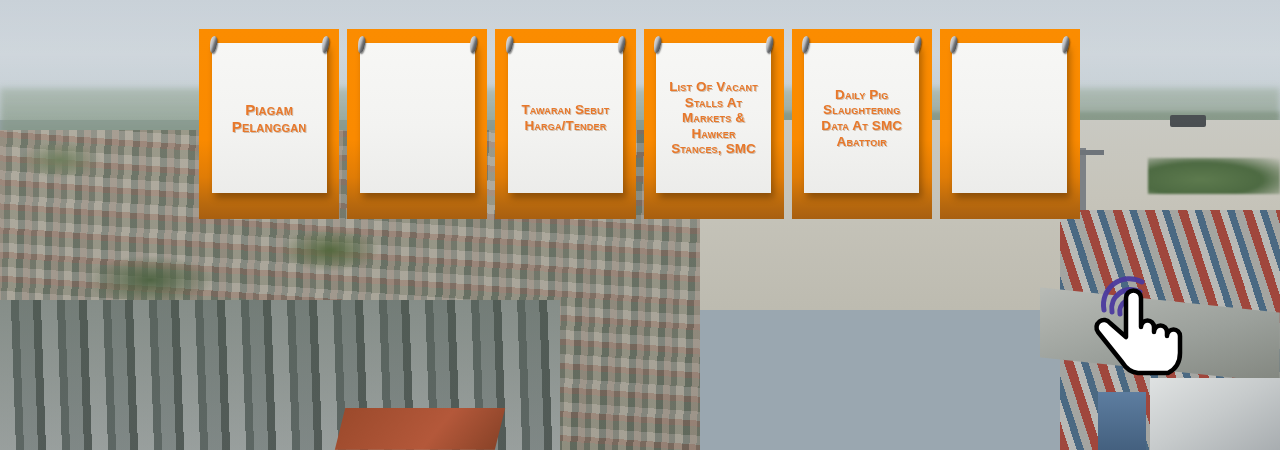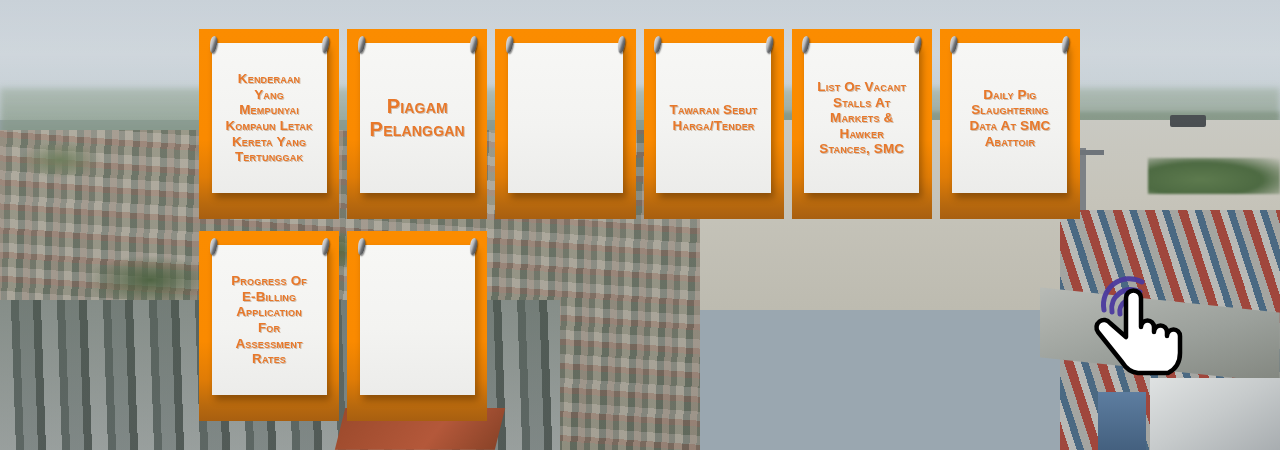--- a/index.html
+++ b/index.html
@@ -219,21 +219,21 @@
     font-weight: bold;
     font-size: 14.5px;
     line-height: 1.16;
     letter-spacing: .2px;
     font-variant: small-caps;
     text-transform: capitalize;
     text-shadow: 1px 1px 0 rgba(130,70,20,.30);
     white-space: pre-line;
   }
   .card-text.sm { font-size: 13.4px; }
-  .card-text.lg { font-size: 20px; }
+  .card-text.lg { font-size: 15px; }
 
   
   #cursor {
     position: absolute;
     left: 1082px;
     top: 258px;
     width: 110px;
     height: 120px;
     pointer-events: none;
   }
@@ -261,32 +261,20 @@
     <div class="bg-bldg-blue"></div>
     <div class="bg-bldg-white"></div>
     <div class="bg-haze"></div>
   </div>
 
   <div id="grid">
       <div class="panel">
         <div class="card">
           <span class="pin left"></span>
           <span class="pin right"></span>
-          <div class="card-text sm">Kenderaan
-Yang
-Mempunyai
-Kompaun Letak
-Kereta Yang
-Tertunggak</div>
-        </div>
-      </div>
-      <div class="panel">
-        <div class="card">
-          <span class="pin left"></span>
-          <span class="pin right"></span>
           <div class="card-text lg">Piagam
 Pelanggan</div>
         </div>
       </div>
       <div class="panel">
         <div class="card">
           <span class="pin left"></span>
           <span class="pin right"></span>
         </div>
       </div>
@@ -310,32 +298,20 @@
         </div>
       </div>
       <div class="panel">
         <div class="card">
           <span class="pin left"></span>
           <span class="pin right"></span>
           <div class="card-text sm">Daily Pig
 Slaughtering
 Data At SMC
 Abattoir</div>
-        </div>
-      </div>
-      <div class="panel">
-        <div class="card">
-          <span class="pin left"></span>
-          <span class="pin right"></span>
-          <div class="card-text sm">Progress Of
-e-Billing
-Application
-For
-Assessment
-Rates</div>
         </div>
       </div>
       <div class="panel">
         <div class="card">
           <span class="pin left"></span>
           <span class="pin right"></span>
         </div>
       </div>
     </div>
 

